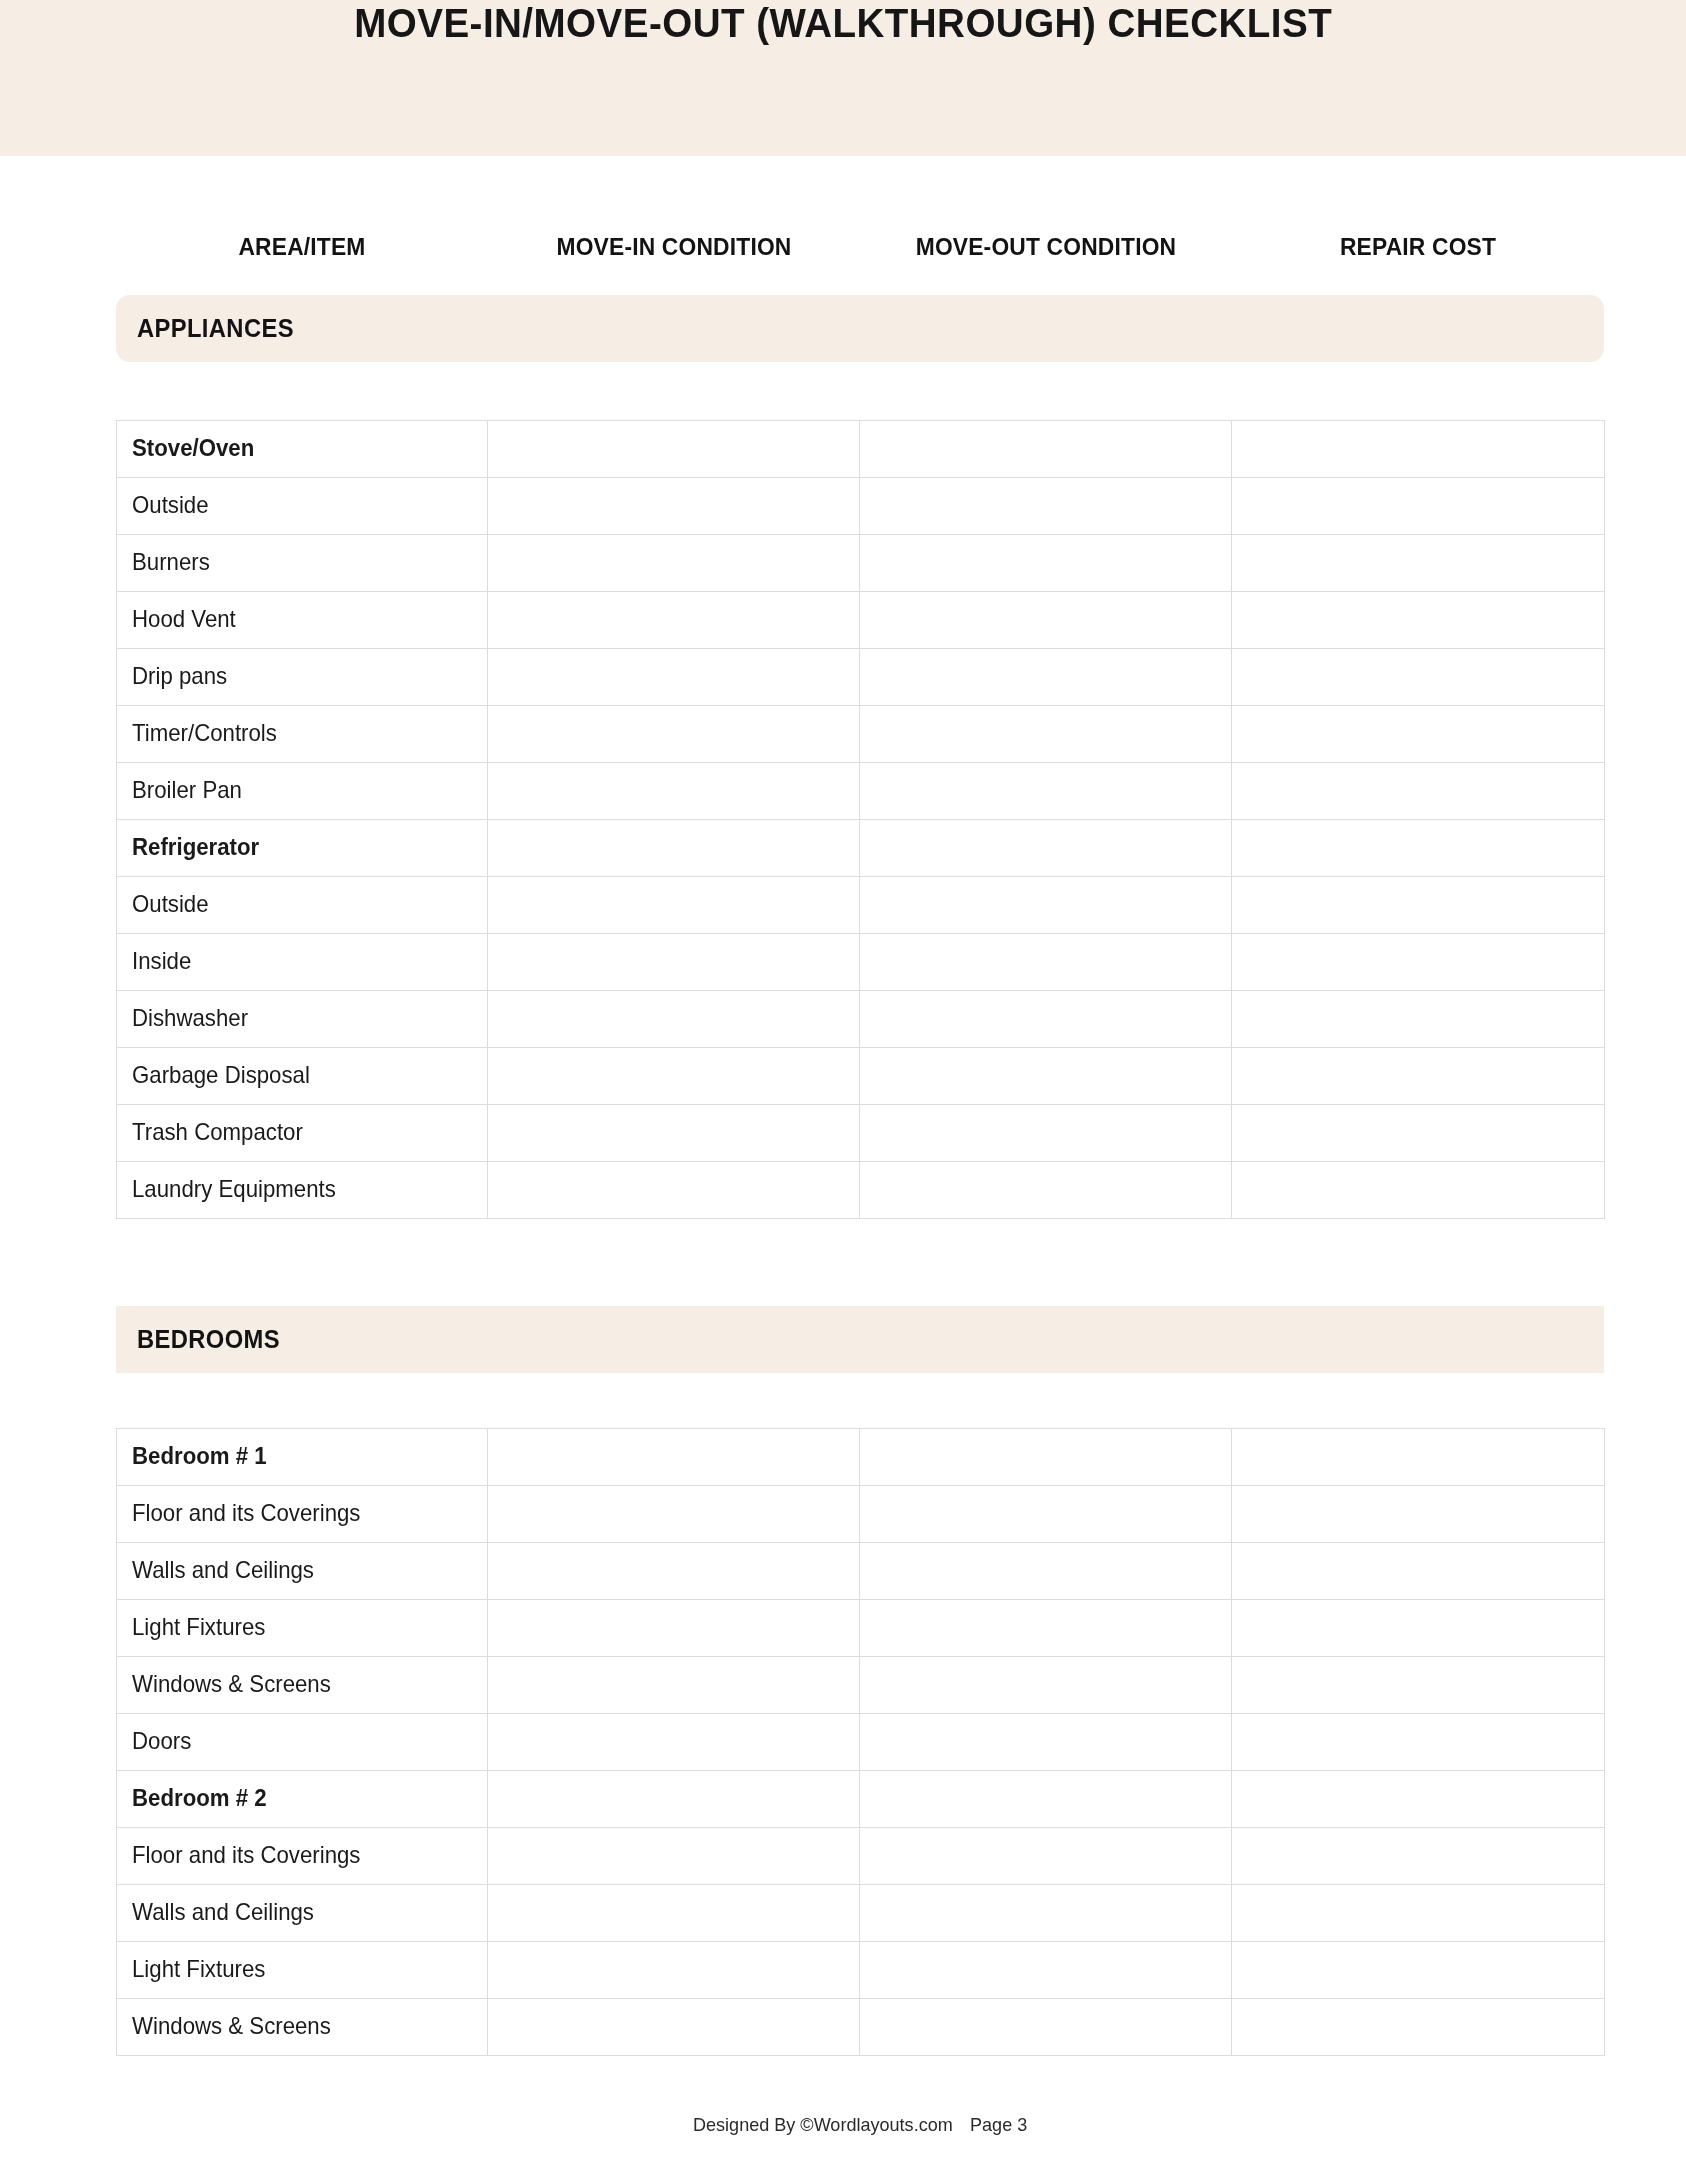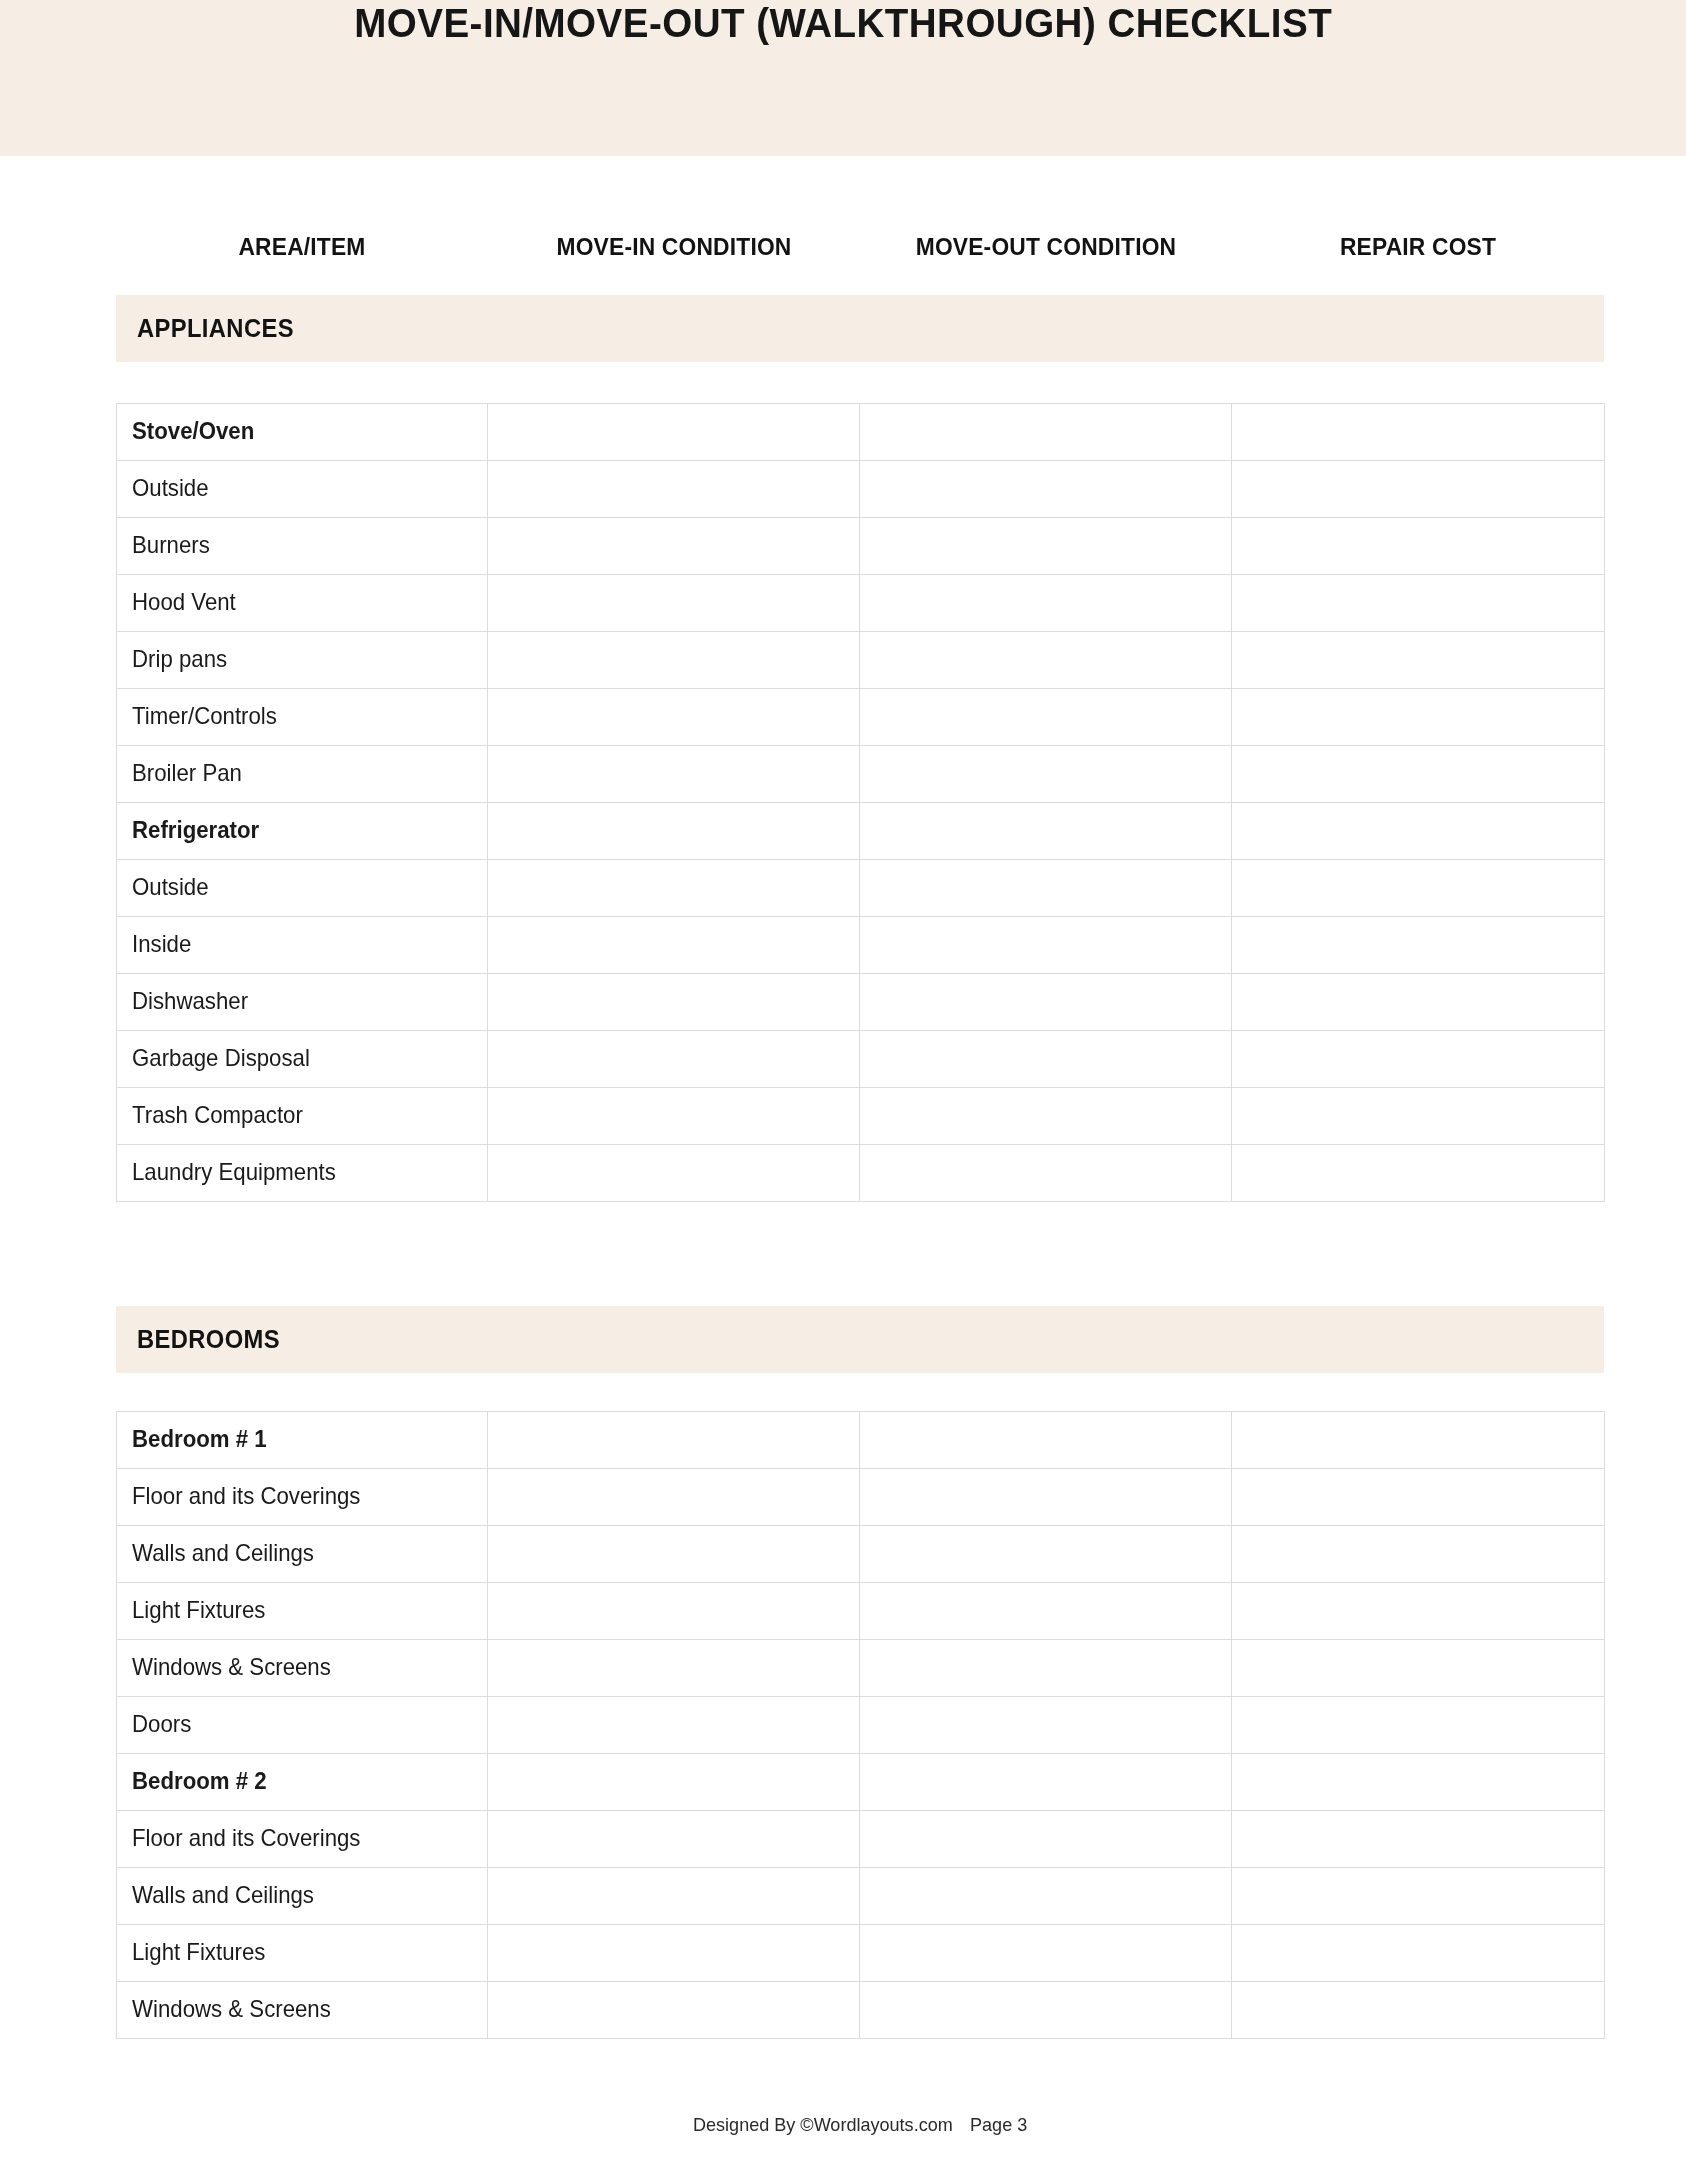--- a/index.html
+++ b/index.html
@@ -90,20 +90,21 @@
     transform-origin: left center;
   }
 
   
   .check-table {
     position: absolute;
     left: 100px;
     width: 1488px;
     border-collapse: collapse;
     table-layout: fixed;
+    margin-top: 17px;
   }
   .check-table col.area  { width: 371px; }
   .check-table col.movein  { width: 372px; }
   .check-table col.moveout { width: 372px; }
   .check-table col.repair  { width: 373px; }
 
   .check-table td {
     height: 57px;
     border: 0.9px solid #dcdcdc;
     padding: 0 0 0 15px;
@@ -155,21 +156,21 @@
 
 <div class="sheet">
 
   <div class="col-header">
     <div class="ch c1">AREA/ITEM</div>
     <div class="ch c2">MOVE-IN CONDITION</div>
     <div class="ch c3">MOVE-OUT CONDITION</div>
     <div class="ch c4">REPAIR COST</div>
   </div>
 
-  <div class="section-band" id="band-0" style="top:139px;">
+  <div class="section-band" id="band-0" style="top:139px;border-radius:14px;">
     <span class="section-title">APPLIANCES</span>
   </div>
 
   <table class="check-table" id="table-0" style="top:247px;">
     <colgroup>
       <col class="area">
         <col class="movein">
         <col class="moveout">
         <col class="repair">
     </colgroup>

